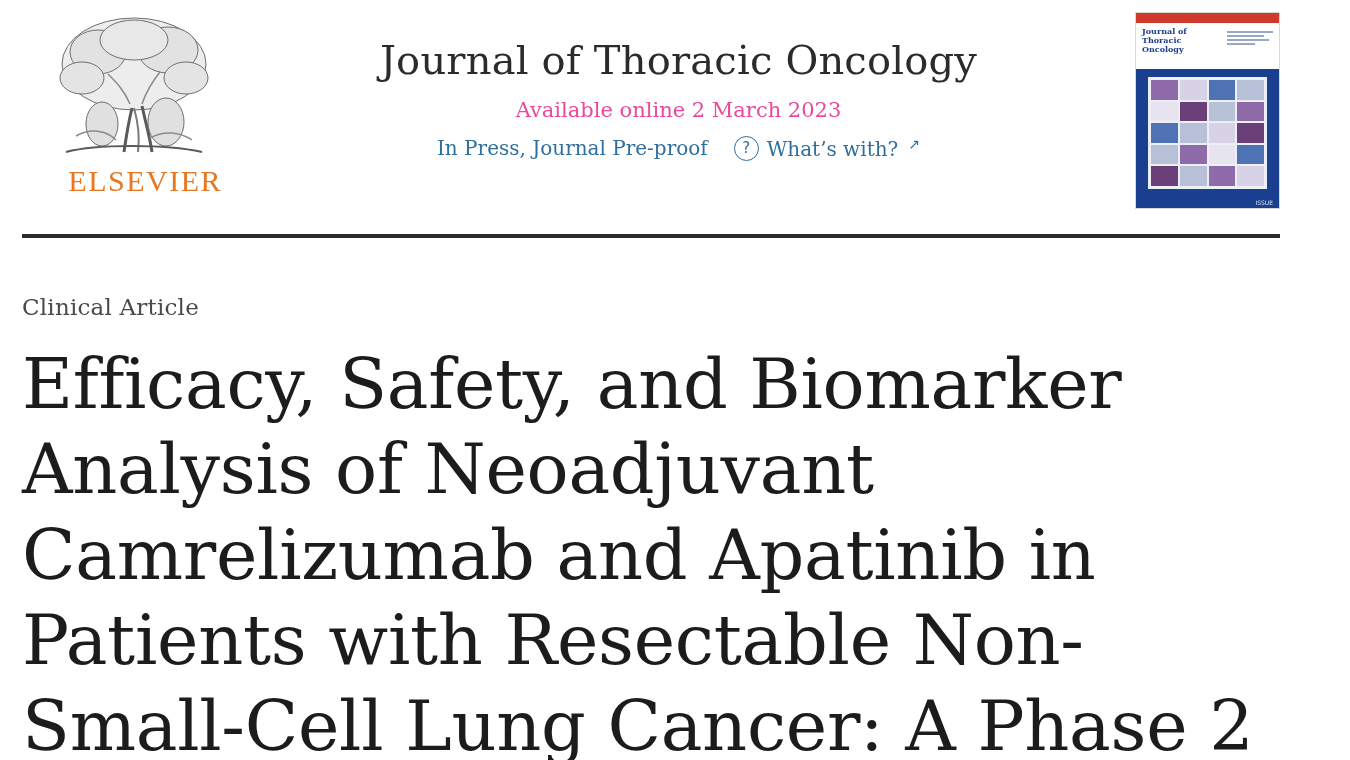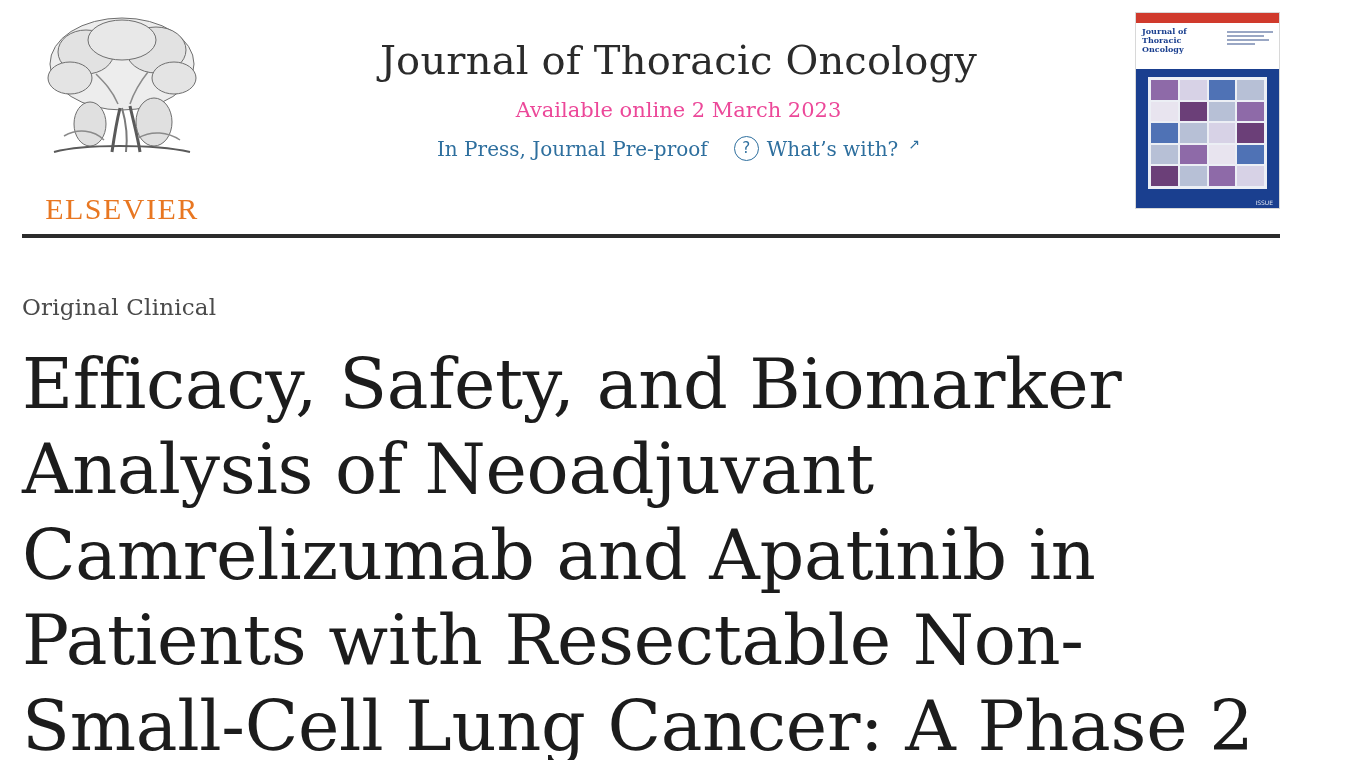--- a/index.html
+++ b/index.html
@@ -30,23 +30,22 @@
     padding: 8px 70px 0 22px;
     height: 218px;
     box-sizing: border-box;
   }
 
   .publisher-logo {
     width: 200px;
     flex: 0 0 200px;
     display: flex;
     flex-direction: column;
-    align-items: center;
+    align-items: flex-end;
     padding-top: 4px;
-    gap: 28px;
   }
   .tree-mark {
     width: 176px;
     height: 152px;
     position: relative;
     overflow: hidden;
   }
   .tree-mark svg { display: block; }
 
   .publisher-name {
@@ -74,21 +73,21 @@
   }
   .journal-online {
     margin-top: 16px;
     font-family: "DejaVu Serif", serif;
     font-size: 21px;
     color: #ec4899;
   }
   .journal-status-row {
     margin-top: 14px;
     display: flex;
-    align-items: center;
+    align-items: flex-start;
     justify-content: center;
     gap: 26px;
     font-family: "DejaVu Serif", serif;
     font-size: 20px;
   }
   .press-status { color: #2e6f9e; }
   .whats-this {
     display: inline-flex;
     align-items: center;
     gap: 8px;
@@ -305,17 +304,17 @@
             <div class="cover-cell c"></div>
         </div>
         <div class="cover-issue">ISSUE</div>
       </div>
     </div>
   </div>
 
   <div class="rule"></div>
 
   <div class="article">
-    <div class="article-type">Original Clinical</div>
+    <div class="article-type">Clinical Article</div>
     <h1 class="article-title">Efficacy, Safety, and Biomarker Analysis of Neoadjuvant Camrelizumab and Apatinib in Patients with Resectable Non-Small-Cell Lung Cancer: A Phase 2 Clinical Trial</h1>
   </div>
 
 </div>
 
 </body></html>

